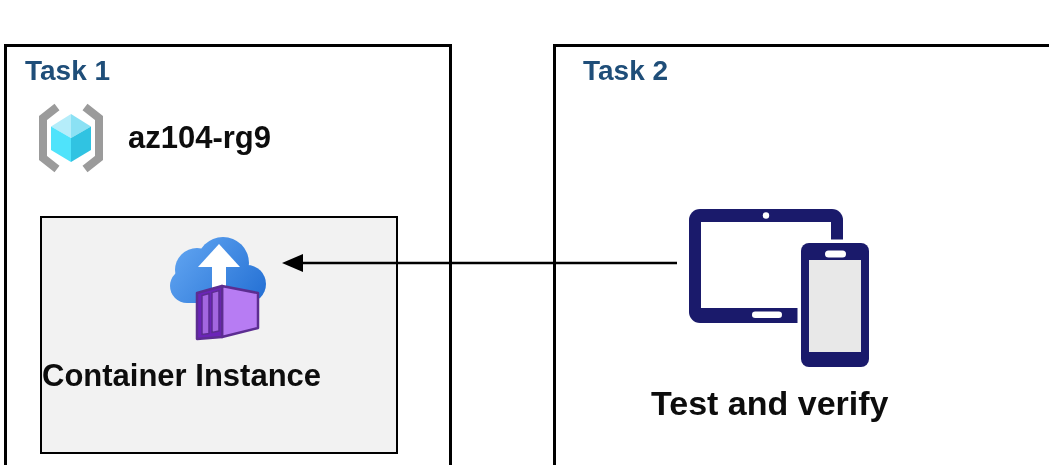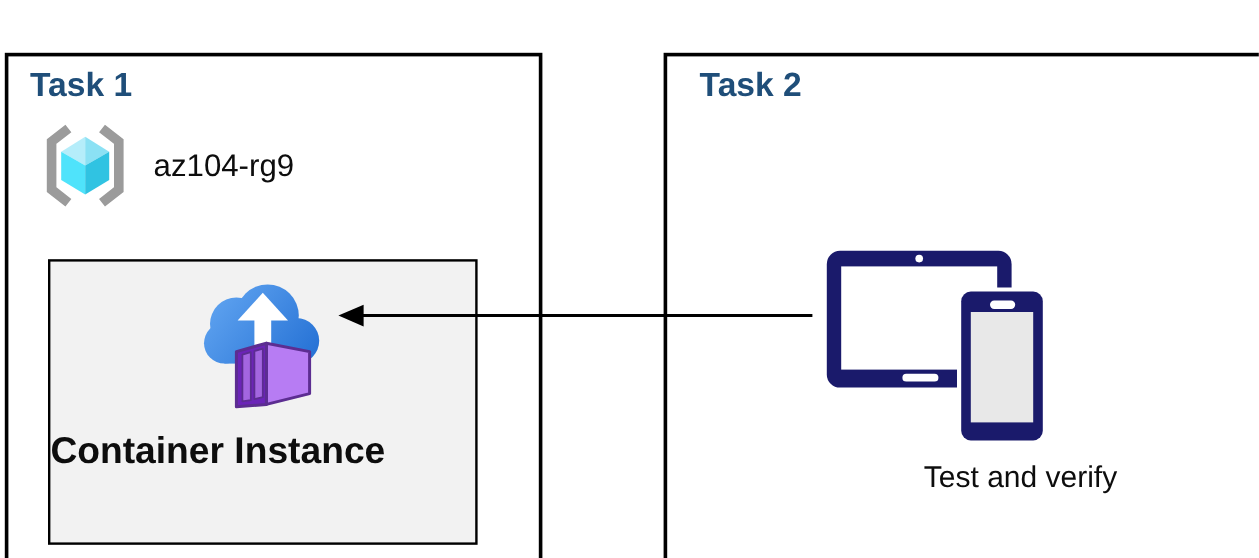--- a/index.html
+++ b/index.html
@@ -12,34 +12,34 @@
   }
   #task1{left:4px;top:4px;width:448px;height:456px;}
   #task2{left:553px;top:4px;width:560px;height:456px;}
   .task-title{
     position:absolute;left:18px;top:8px;font-size:28px;font-weight:700;color:#1F4E79;
   }
   #task2 .task-title{left:27px;}
   .rg-row{
     position:absolute;left:26px;top:55px;display:flex;align-items:center;gap:19px;
   }
-  .rg-name{font-size:26px;font-weight:400;color:#0d0d0d;}
+  .rg-name{font-size:31px;font-weight:700;color:#0d0d0d;}
   .ci-box{
     position:absolute;left:33px;top:169px;width:358px;height:238px;
     background:#F2F2F2;border:2px solid #000000;box-sizing:border-box;
   }
   .ci-icon{position:absolute;left:50%;top:18px;transform:translateX(-50%);}
   .ci-label{
     position:absolute;left:0;top:140px;width:100%;
     font-size:31px;font-weight:700;color:#0d0d0d;
   }
   .devices-icon{position:absolute;left:130px;top:159px;}
   .devices-label{
-    position:absolute;left:95px;top:337px;width:280px;text-align:right;
-    font-size:25px;font-weight:400;color:#0d0d0d;
+    position:absolute;left:95px;top:337px;width:280px;text-align:left;
+    font-size:34px;font-weight:700;color:#0d0d0d;
   }
   .arrow-layer{
     position:absolute;left:0;top:0;width:1049px;height:465px;z-index:10;pointer-events:none;
   }
 </style>
 </head>
 <body>
 
 <div class="task-box" id="task1">
   <div class="task-title">Task 1</div>

